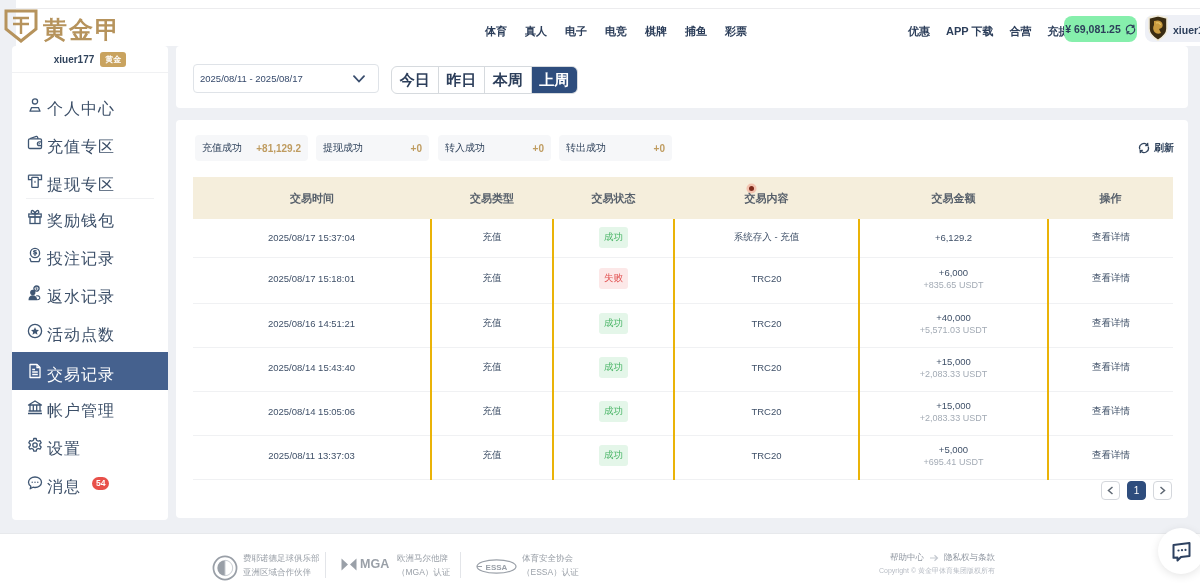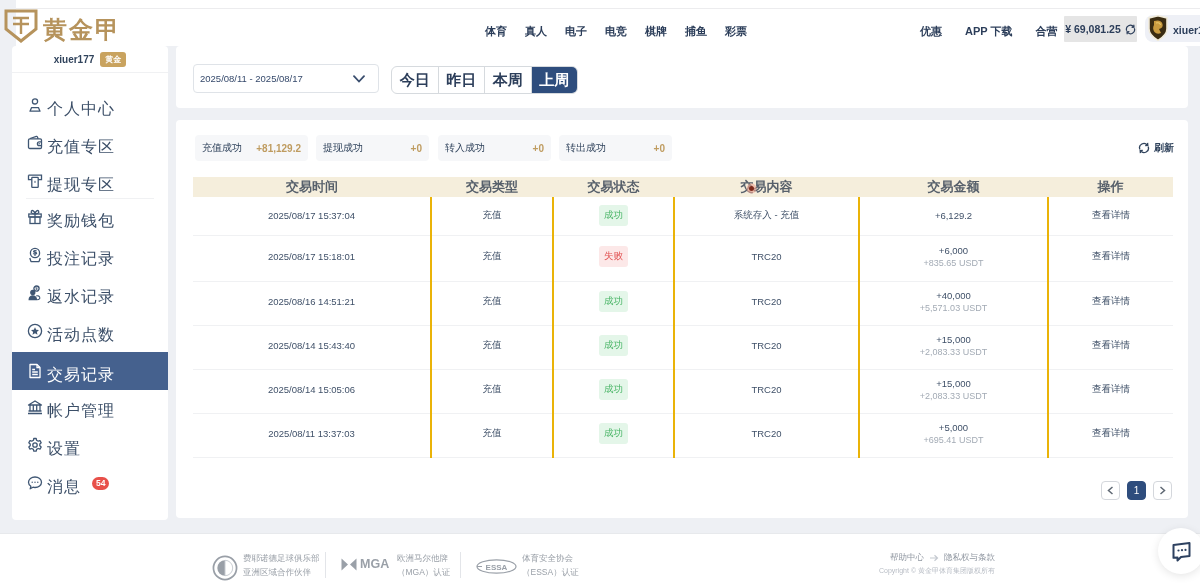--- a/index.html
+++ b/index.html
@@ -7,23 +7,23 @@
 body { font-family:"Liberation Sans", sans-serif; background:#eef0f4; position:relative; }
 .page { position:absolute; left:0; top:0; width:1200px; height:584px; }
 
 
 .navbar { position:absolute; left:16px; top:0; width:1200px; height:46px; background:#fff; }
 .topline { position:absolute; left:0; top:8px; width:1200px; height:1px; background:#ececee; }
 .logo-ic { position:absolute; left:-16px; top:9px; }
 .logo-text { position:absolute; left:27px; top:14px; font-size:24px; font-weight:bold; color:#b6935c; letter-spacing:2px; }
 .nav-center { position:absolute; left:469px; top:24px; display:flex; gap:18px; }
 .nav-center span { font-size:11px; font-weight:bold; color:#2c3e5a; }
-.nav-right { position:absolute; left:892px; top:24px; display:flex; gap:23px;margin-left:12px; }
+.nav-right { position:absolute; left:892px; top:24px; display:flex; gap:16px; }
 .nav-right span { font-size:11px; font-weight:bold; color:#2c3e5a; white-space:nowrap; }
-.balance-pill { position:absolute; left:1048px; top:16px; width:73px; height:26px; background:#e5e5e5; border-radius:1px; display:flex; align-items:center; justify-content:center; gap:4px; font-size:10.5px; font-weight:bold; color:#2c3e5a; }
+.balance-pill { position:absolute; left:1048px; top:16px; width:73px; height:26px; background:#86efac; border-radius:8px; display:flex; align-items:center; justify-content:center; gap:4px; font-size:10.5px; font-weight:bold; color:#2c3e5a; }
 .user-pill { position:absolute; left:1129px; top:15px; width:71px; height:27px; background:#eef0f6; border-radius:8px 0 0 8px; }
 .avatar { position:absolute; left:1132px; top:15px; width:20px; height:26px; }
 .nav-user { position:absolute; left:1157px; top:24px; font-size:10.5px; font-weight:bold; color:#2c3e5a; }
 .red-dot { position:absolute; left:1191px; top:20px; width:5px; height:5px; border-radius:50%; background:#c12a4a; }
 
 
 .sidebar { position:absolute; left:12px; top:46px; width:156px; height:474px; background:#fff; border-radius:4px; }
 .side-user { position:absolute; left:0; top:0; width:156px; height:27px; display:flex; align-items:center; justify-content:center; gap:6px; border-bottom:1px solid #f0f1f3; }
 .side-user b { font-size:10px; color:#30435c; }
 .side-badge { background:#c9a35f; color:#fff; font-size:8px; font-weight:bold; padding:2px 5px; border-radius:3px; }
@@ -46,21 +46,21 @@
 .btn-group div.sel { background:#2e4d7d; color:#fff; border-right:none; }
 
 
 .card-main { position:absolute; left:176px; top:120px; width:1012px; height:398px; background:#fff; border-radius:4px; }
 .stat { position:absolute; top:15px; height:26px; width:113px; background:#f6f7f9; border-radius:4px; display:flex; align-items:center; justify-content:space-between; padding:0 7px; white-space:nowrap; }
 .stat b { font-size:10px; color:#30435c; font-weight:normal; }
 .stat i { font-style:normal; font-size:10px; font-weight:bold; color:#bf9c60; }
 .refresh { position:absolute; right:14px; top:21px; display:flex; align-items:center; gap:4px; font-size:10px; font-weight:bold; color:#30435c; }
 
 table.tx { position:absolute; left:17px; top:57px; width:980px; border-collapse:collapse; table-layout:fixed; }
-table.tx th { background:#f5eedc; height:20px; font-size:13px; font-weight:bold; color:#57606b; position:relative; }
+table.tx th { background:#f5eedc; height:42px; font-size:11px; font-weight:bold; color:#57606b; position:relative; }
 table.tx td { text-align:center; font-size:9.5px; color:#3f5068; border-bottom:1px solid #f0f1f3; border-right:2px solid #eab308; padding-bottom:4px; }
 table.tx td:last-child { border-right:none; }
 .pill { display:inline-block; font-size:9.5px; border-radius:3px; padding:4px 5px; }
 .pill.ok { background:#e4f6e9; color:#47b464; }
 .pill.bad { background:#fce8e8; color:#e25555; }
 tr.r1 td { padding-bottom:0; }
 .sub { font-size:9px; color:#a3abb5; margin-top:2px; }
 .link { color:#3c5578; }
 .cursor-dot { position:absolute; left:75px; top:9px; width:5px; height:5px; background:#7e2a1c; border-radius:50%; box-shadow:0 0 0 2.5px rgba(242,166,146,.6); }
 .pager { position:absolute; right:16px; top:361px; display:flex; gap:7px; }

